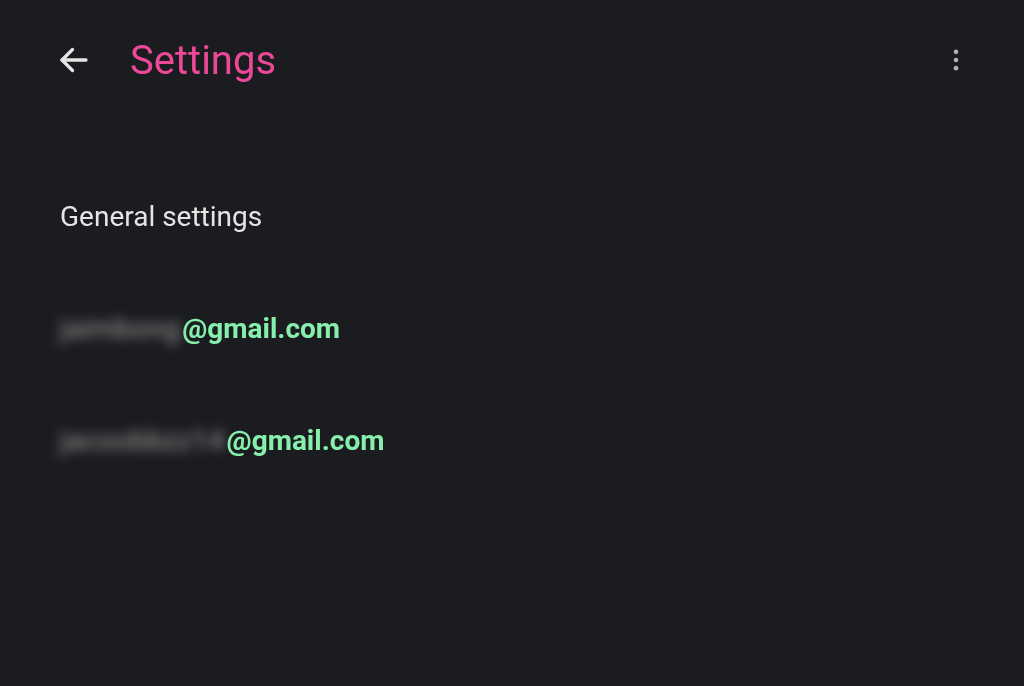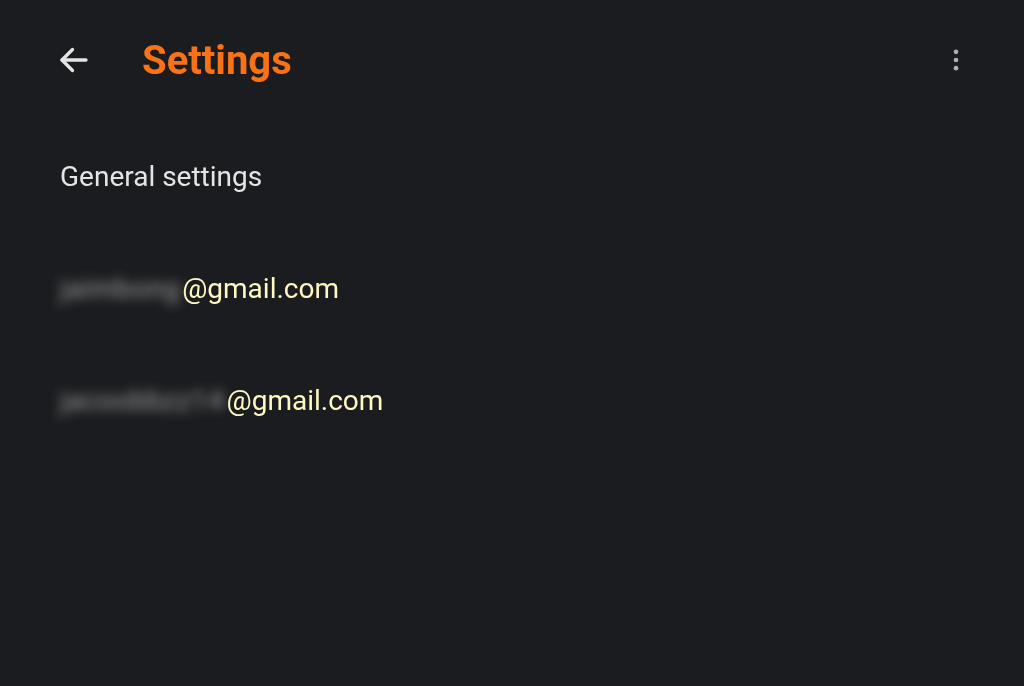--- a/index.html
+++ b/index.html
@@ -30,23 +30,23 @@
       height: 48px;
       cursor: pointer;
       color: #e5e5e5;
     }
     .back-button svg {
       width: 36px;
       height: 36px;
     }
     .title {
       font-size: 40px;
-      font-weight: 700;
-      margin-left: 44px;
-      color: #f97316;
+      font-weight: 400;
+      margin-left: 32px;
+      color: #ec4899;
     }
     .more-button {
       position: absolute;
       right: 44px;
       top: 50%;
       transform: translateY(-50%);
       display: flex;
       align-items: center;
       justify-content: center;
       width: 48px;
@@ -56,38 +56,40 @@
     }
     .more-button svg {
       width: 28px;
       height: 28px;
     }
     .content {
       padding: 40px 60px 0 60px;
     }
     .list-item {
       display: flex;
+      align-items: center;
       height: 112px;
       font-size: 28px;
       font-weight: 400;
       color: #e5e5e5;
       cursor: pointer;
     }
     .account-item {
       display: flex;
       align-items: baseline;
     }
     .blurred-part {
       filter: blur(6px);
       color: #a0a0a0;
       margin-right: 2px;
       letter-spacing: 0.5px;
     }
     .domain-part {
-      color: #fef9c3;
+      color: #86efac;
+      font-weight: bold;
     }
   </style>
 </head>
 <body>
 
 <div class="header">
   <div class="back-button">
     <svg viewBox="0 0 24 24" fill="none" stroke="currentColor" stroke-width="2.2" stroke-linecap="round" stroke-linejoin="round">
       <line x1="20" y1="12" x2="4" y2="12"></line>
       <polyline points="11 19 4 12 11 5"></polyline>

